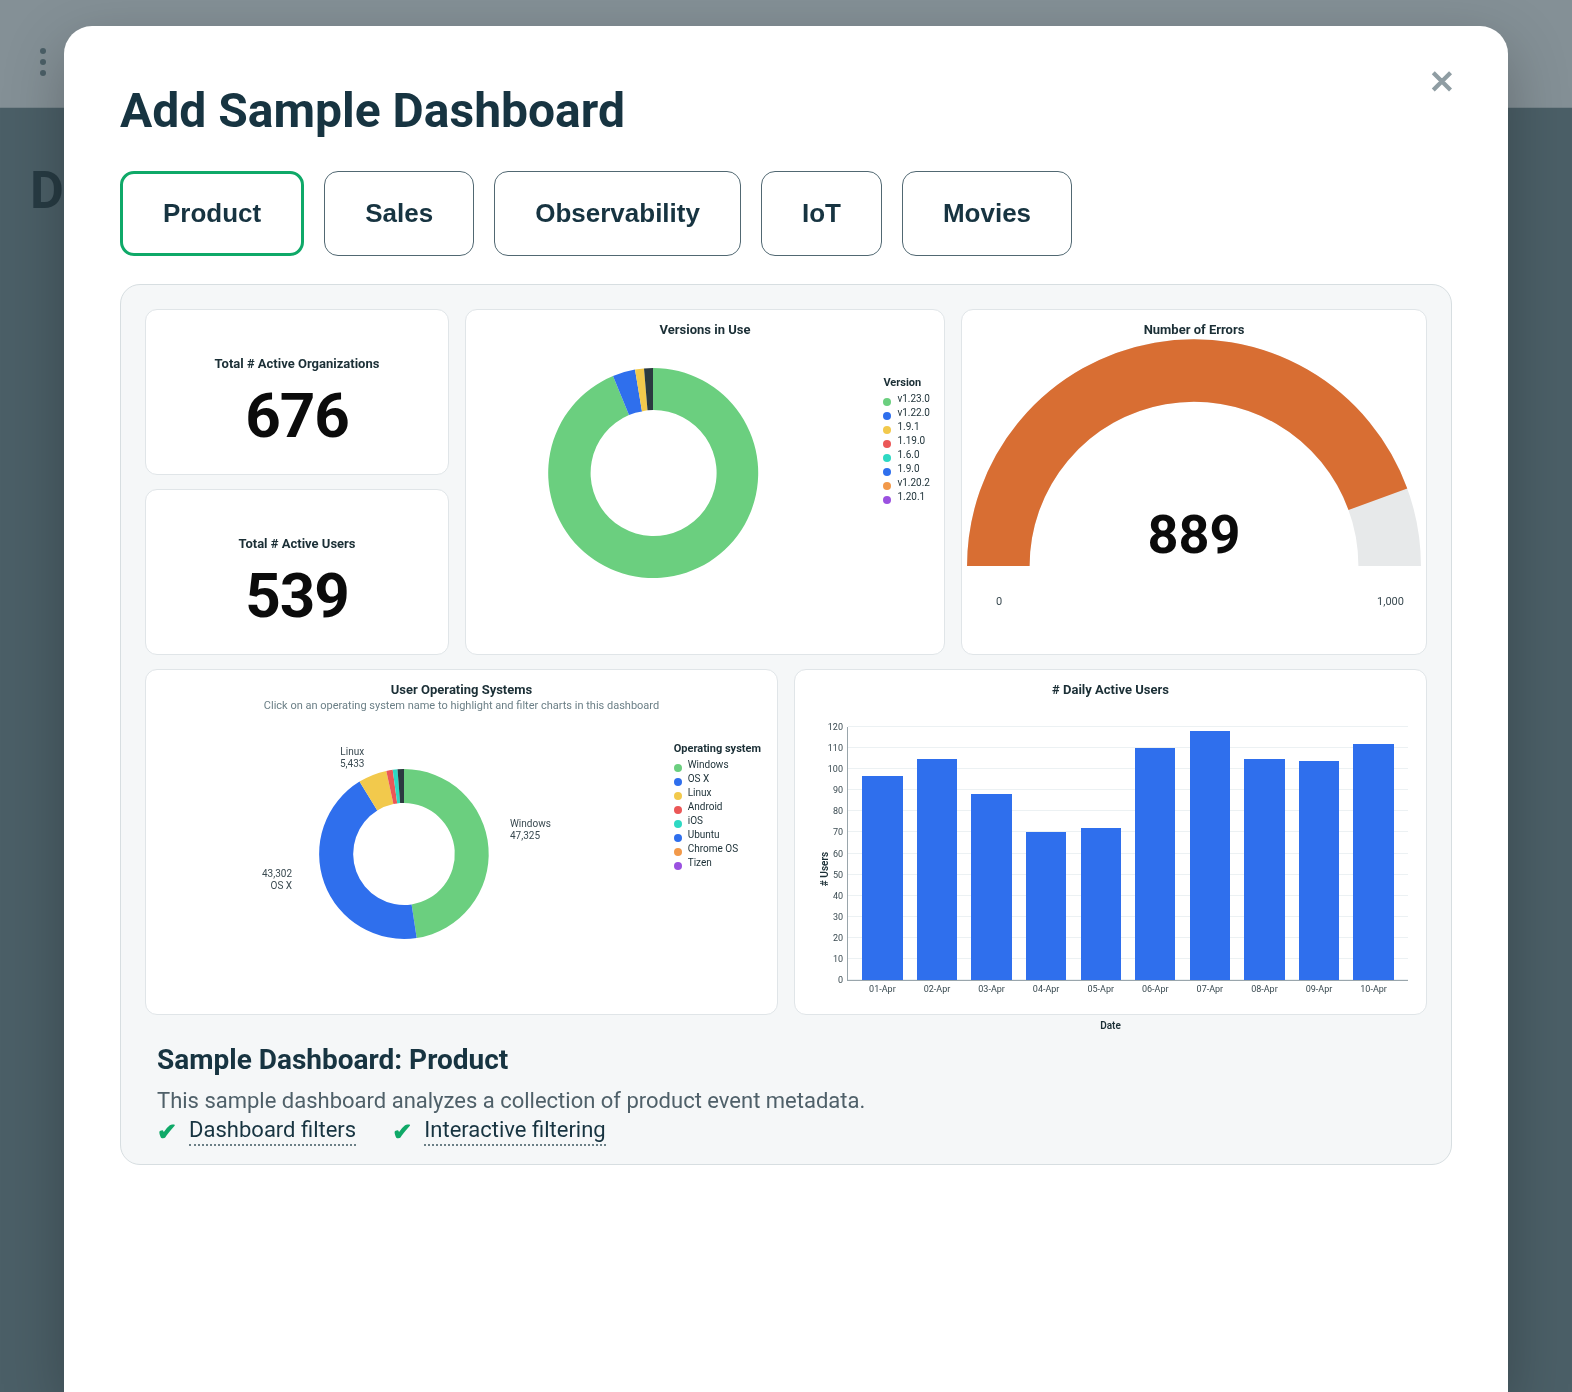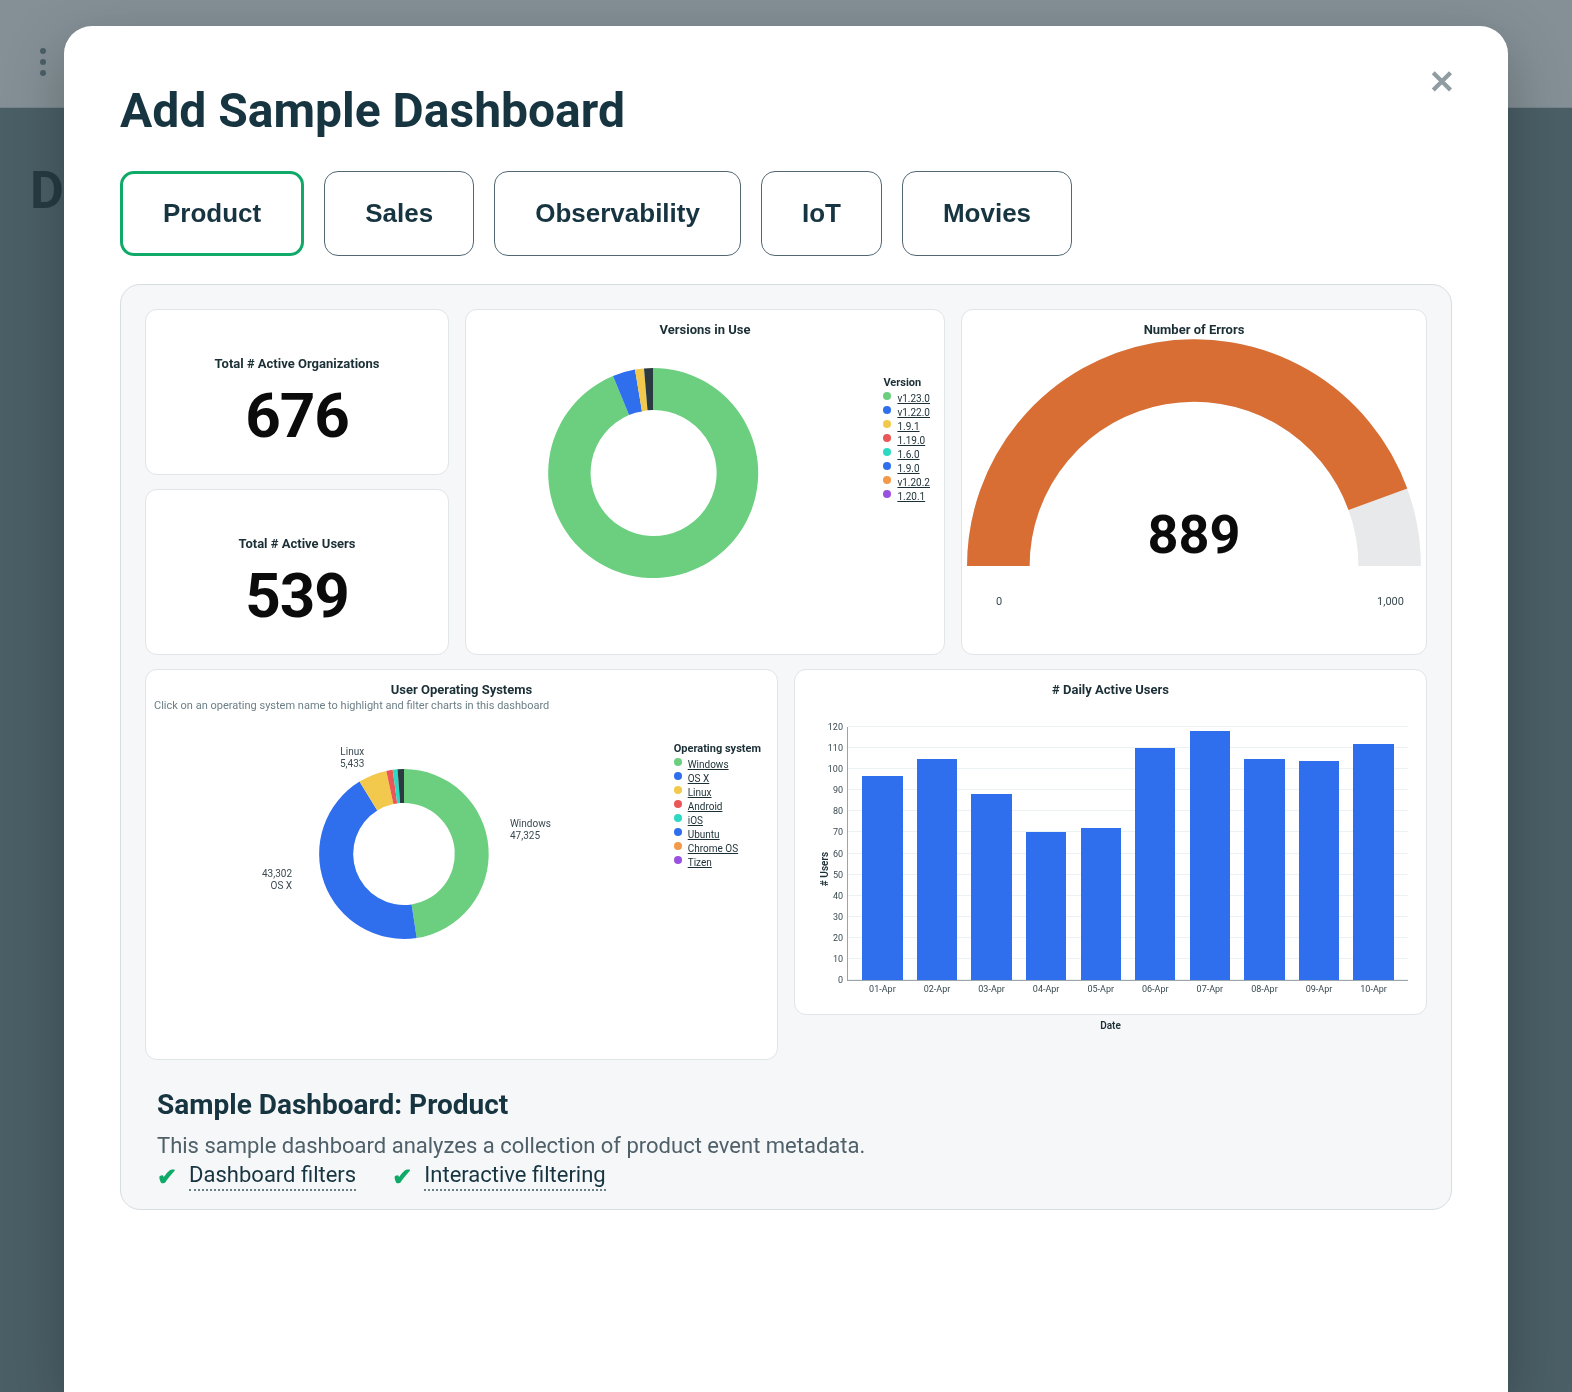--- a/index.html
+++ b/index.html
@@ -118,21 +118,21 @@
     position: relative;
   }
   .card-title {
     text-align: center;
     font-size: 13px;
     font-weight: 700;
     color: #1b2f36;
     padding: 12px 8px 0 8px;
   }
   .card-subtitle {
-    text-align: left;
+    text-align: center;
     font-size: 11px;
     color: #6b7f86;
     padding: 2px 8px 0 8px;
   }
 
   
   .col-stats { width: 304px; display: flex; flex-direction: column; gap: 14px; }
   .stat-card { height: 166px; display: flex; flex-direction: column; align-items: center; justify-content: center; }
   .stat-card .card-title { padding-top: 0; margin-bottom: 8px; margin-top: 24px; }
   .stat-value { font-size: 62px; font-weight: 700; color: #0b0b0b; letter-spacing: -1px; }
@@ -141,21 +141,21 @@
   .donut-card { height: 346px; display: flex; }
   .donut-card .chart-body { position: relative; flex: 1; }
   .donut-card svg.donut { position: absolute; left: 52px; top: 28px; }
   .legend {
     position: absolute;
     font-size: 10px;
     line-height: 14px;
     color: #1b2f36;
   }
   .legend .legend-title { font-weight: 700; margin-bottom: 2px; font-size: 11px; }
-  .legend .row { display: flex; align-items: flex-start; gap: 6px; text-decoration: underline; }
+  .legend .row { display: flex; align-items: flex-end; gap: 6px; }
   .legend .swatch { width: 8px; height: 8px; border-radius: 50%; flex-shrink: 0; }
 
   .col-gauge { width: 466px; }
   .gauge-card { height: 346px; display: flex; flex-direction: column; }
   .gauge-card .chart-body { flex: 1; position: relative; }
   .gauge-value {
     position: absolute;
     left: 50%; top: 62%;
     transform: translate(-50%, -50%);
     font-size: 54px;
@@ -163,21 +163,21 @@
     color: #0b0b0b;
   }
   .gauge-tick {
     position: absolute;
     font-size: 11px;
     color: #3a4a51;
   }
 
   
   .col-os { flex: 1; }
-  .os-card { height: 391px; }
+  .os-card { height: 346px; }
   .os-card .chart-body { position: relative; height: 100%; }
 
   .col-dau { flex: 1; }
   .dau-card { height: 346px; }
   .dau-card .chart-body { position: relative; height: 100%; padding: 10px 18px 10px 40px; }
   .dau-plot { position: absolute; left: 52px; right: 18px; top: 30px; bottom: 60px; border-left: 1px solid #9aa6ac; border-bottom: 1px solid #9aa6ac; }
   .dau-bar { position: absolute; bottom: 0; background: #2f6fed; }
   .dau-grid { position: absolute; left: 0; right: 0; height: 1px; background: #ecf1f3; }
   .dau-ytick { position: absolute; right: 100%; font-size: 9px; color: #3a4a51; transform: translateY(-50%); padding-right: 5px; }
   .dau-xtick { position: absolute; top: 100%; font-size: 9px; color: #3a4a51; transform: translateX(-50%); padding-top: 4px; white-space: nowrap; }

